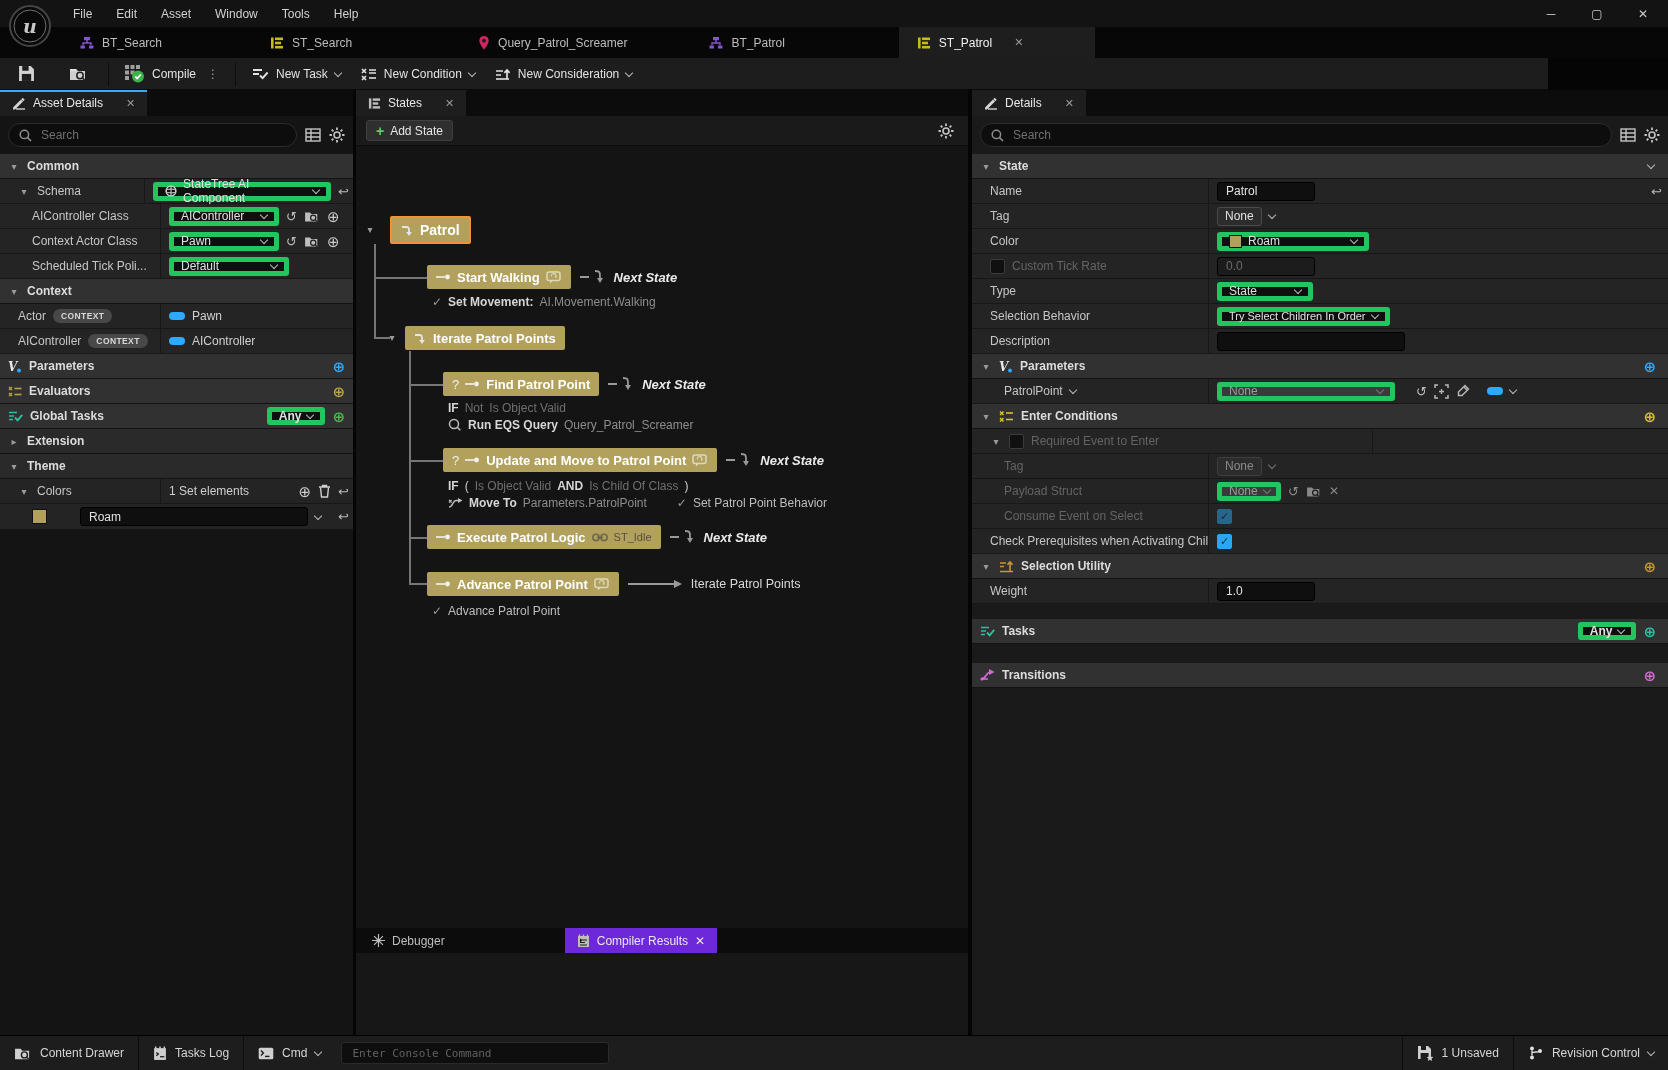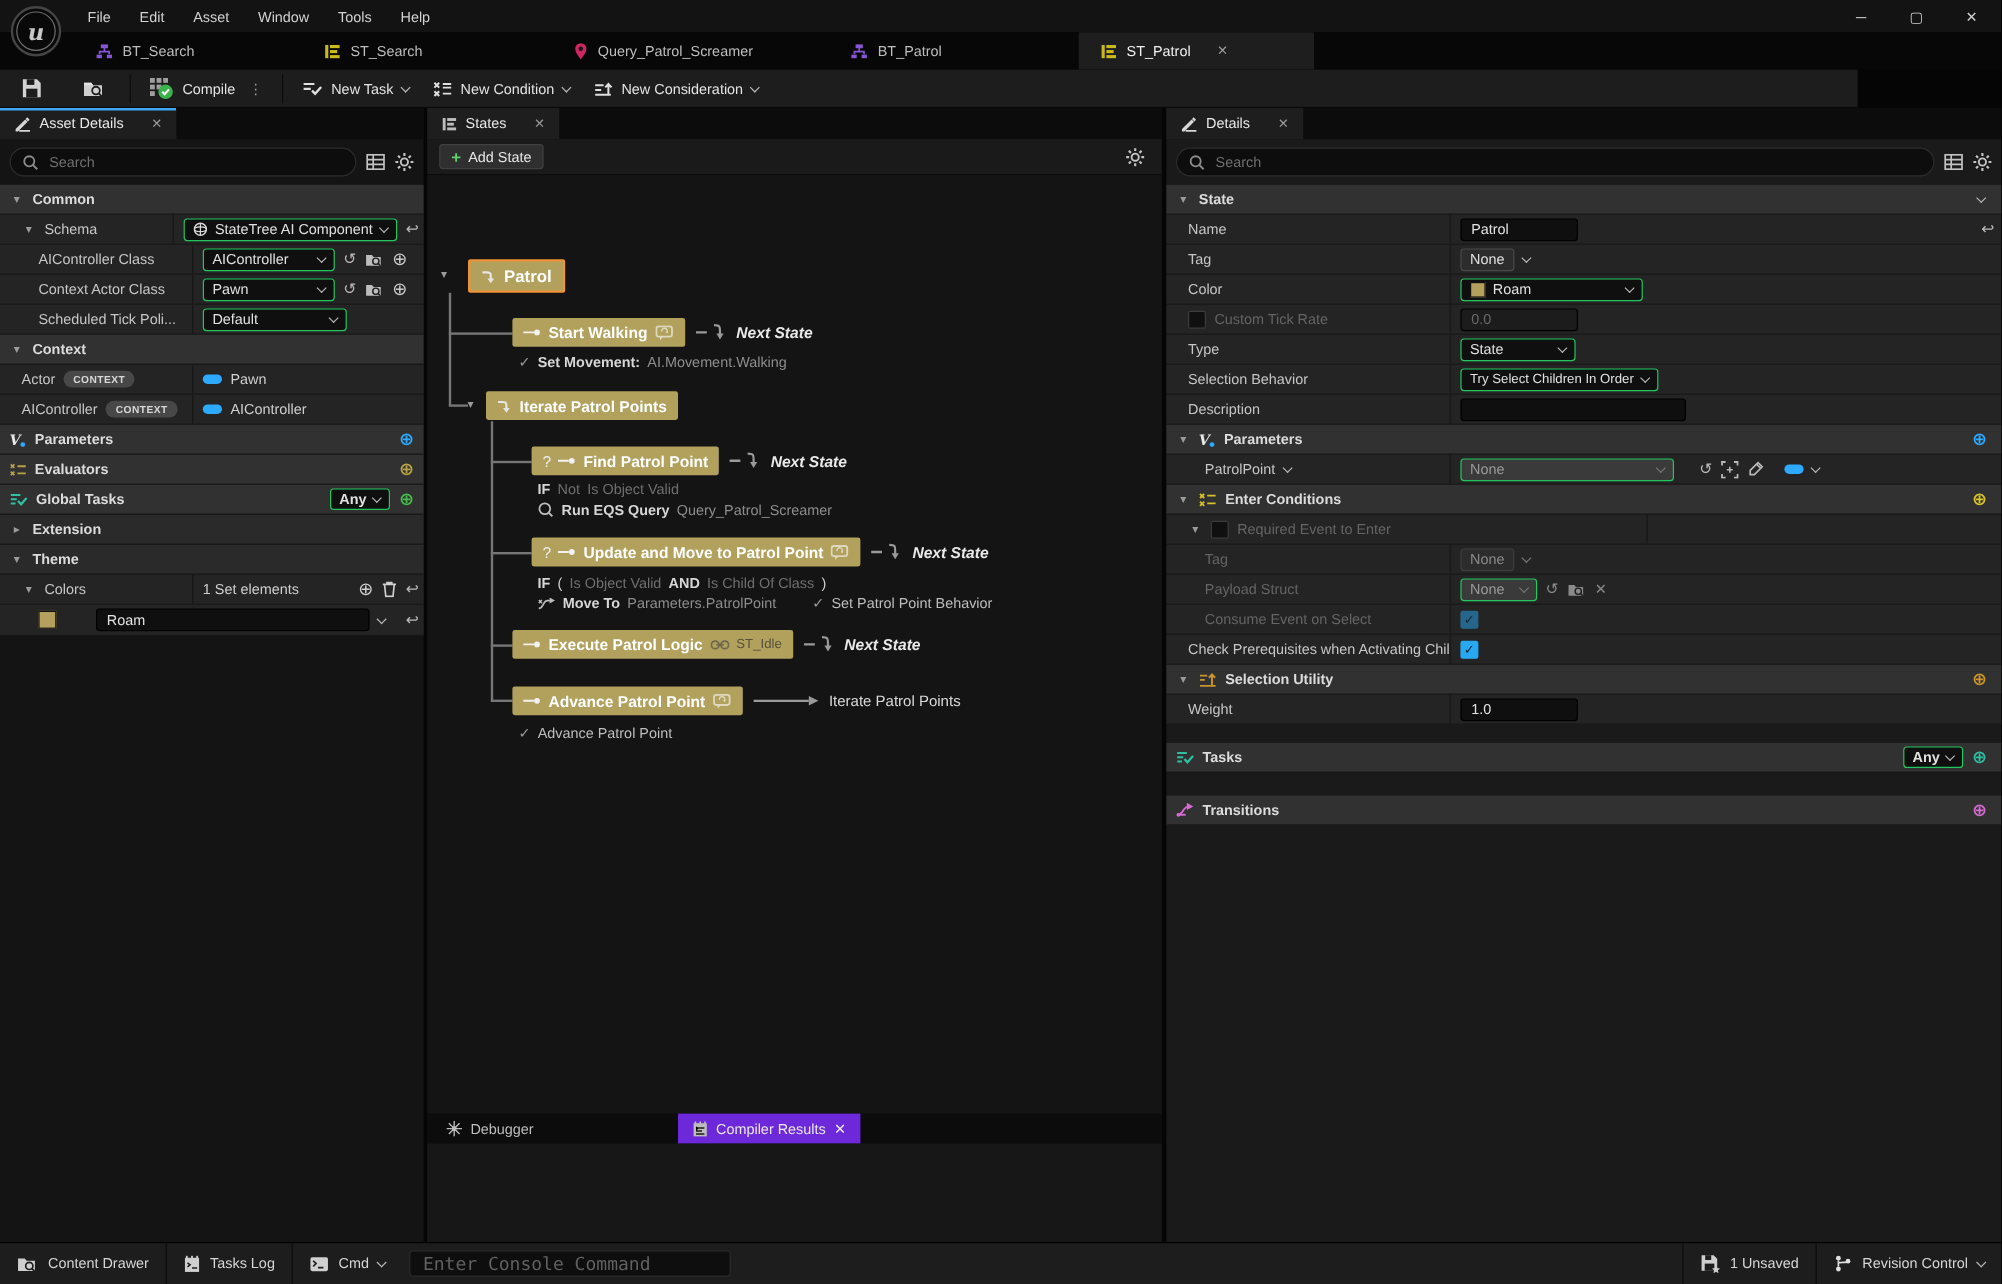--- a/index.html
+++ b/index.html
@@ -35,21 +35,21 @@
   .searchbox input::placeholder{color:#6f6f6f;}
   .rowstack{display:flex;flex-direction:column;}
   .hdr{height:25px;background:#313131;border-bottom:1px solid #131313;display:flex;align-items:center;gap:7px;padding:0 8px;font-weight:bold;color:#dcdcdc;}
   .hdr .spacer{flex:1;}
   .prow{height:25px;background:#242424;border-bottom:1px solid #171717;display:flex;align-items:stretch;}
   .prow .lbl{display:flex;align-items:center;gap:7px;padding-left:18px;color:#c6c6c6;}
   .prow .lbl.ind{padding-left:32px;}
   .prow .val{display:flex;align-items:center;gap:7px;border-left:1px solid #171717;padding-left:8px;flex:1;}
   .prow.dim .lbl,.prow.dim .val{color:#646464;}
   .tri{color:#9b9b9b;font-size:10px;width:12px;text-align:center;flex:none;}
-  .dd{height:19px;background:#0f0f0f;border:1px solid #22c55e;border-radius:3px;display:flex;align-items:center;gap:6px;padding:0 7px;color:#e0e0e0;}
+  .dd{height:19px;background:#0f0f0f;border:5px solid #22c55e;border-radius:3px;display:flex;align-items:center;gap:6px;padding:0 7px;color:#e0e0e0;}
   .dd.gray{background:#3a3a3a;color:#9a9a9a;}
   .cv{display:inline-block;width:6px;height:6px;border-right:1.6px solid #b9b9b9;border-bottom:1.6px solid #b9b9b9;transform:rotate(45deg);margin-bottom:2px;flex:none;}
   .dim .cv,.gray .cv{border-color:#777;}
   .inputbox{height:19px;background:#0f0f0f;border:1px solid #000;border-radius:3px;display:flex;align-items:center;padding:0 8px;color:#e2e2e2;}
   .inputbox.gray{background:#1c1c1c;color:#6a6a6a;}
   .badge{background:#484848;border-radius:8px;font-size:8.5px;font-weight:bold;padding:2px 8px;color:#d8d8d8;letter-spacing:.4px;}
   .pill{width:16px;height:8px;border-radius:4px;background:#2da9ff;flex:none;}
   .cb{width:15px;height:15px;background:#101010;border:1px solid #3c3c3c;border-radius:2px;flex:none;}
   .cb.on{background:#29a8f2;border-color:#29a8f2;display:flex;align-items:center;justify-content:center;color:#082a40;font-size:11px;font-weight:bold;}
   .cb.on.faded{opacity:.5;}
@@ -74,21 +74,21 @@
   .refname{font-size:12.5px;color:#d9d9d9;}
   .btabs{position:absolute;left:0;top:838px;width:612px;height:25px;background:#0c0c0c;display:flex;align-items:stretch;}
   .btab{display:flex;align-items:center;gap:7px;padding:0 12px;color:#bdbdbd;}
   .btab.active{background:#6d28d9;color:#e8e8e8;}
   .bcontent{position:absolute;left:0;top:863px;width:612px;height:82px;background:#171717;}
   
   .statusbar{position:absolute;left:0;top:1035px;width:1668px;height:35px;background:#1d1d1d;border-top:1px solid #000;display:flex;align-items:center;}
   .sb-btn{display:flex;align-items:center;gap:8px;padding:0 14px;height:35px;color:#d6d6d6;}
   .sb-sep{width:1px;height:35px;background:#0c0c0c;}
   .console{width:268px;height:22px;background:#0e0e0e;border:1px solid #2a2a2a;border-radius:3px;display:flex;align-items:center;padding:0 8px;margin-left:6px;}
-  .console input{flex:1;background:transparent;border:none;outline:none;color:#9a9a9a;font-family:"DejaVu Sans Mono","Liberation Mono",monospace;font-size:15px;}
+  .console input{flex:1;background:transparent;border:none;outline:none;color:#9a9a9a;font-family:"DejaVu Sans Mono","Liberation Mono",monospace;font-size:11px;}
   .console input::placeholder{color:#616161;}
   .flex1{flex:1;}
   .gearglyph{color:#c9c9c9;}
 </style>
 </head>
 <body>
 
 <div id="app">
 
   <div class="menubar">

